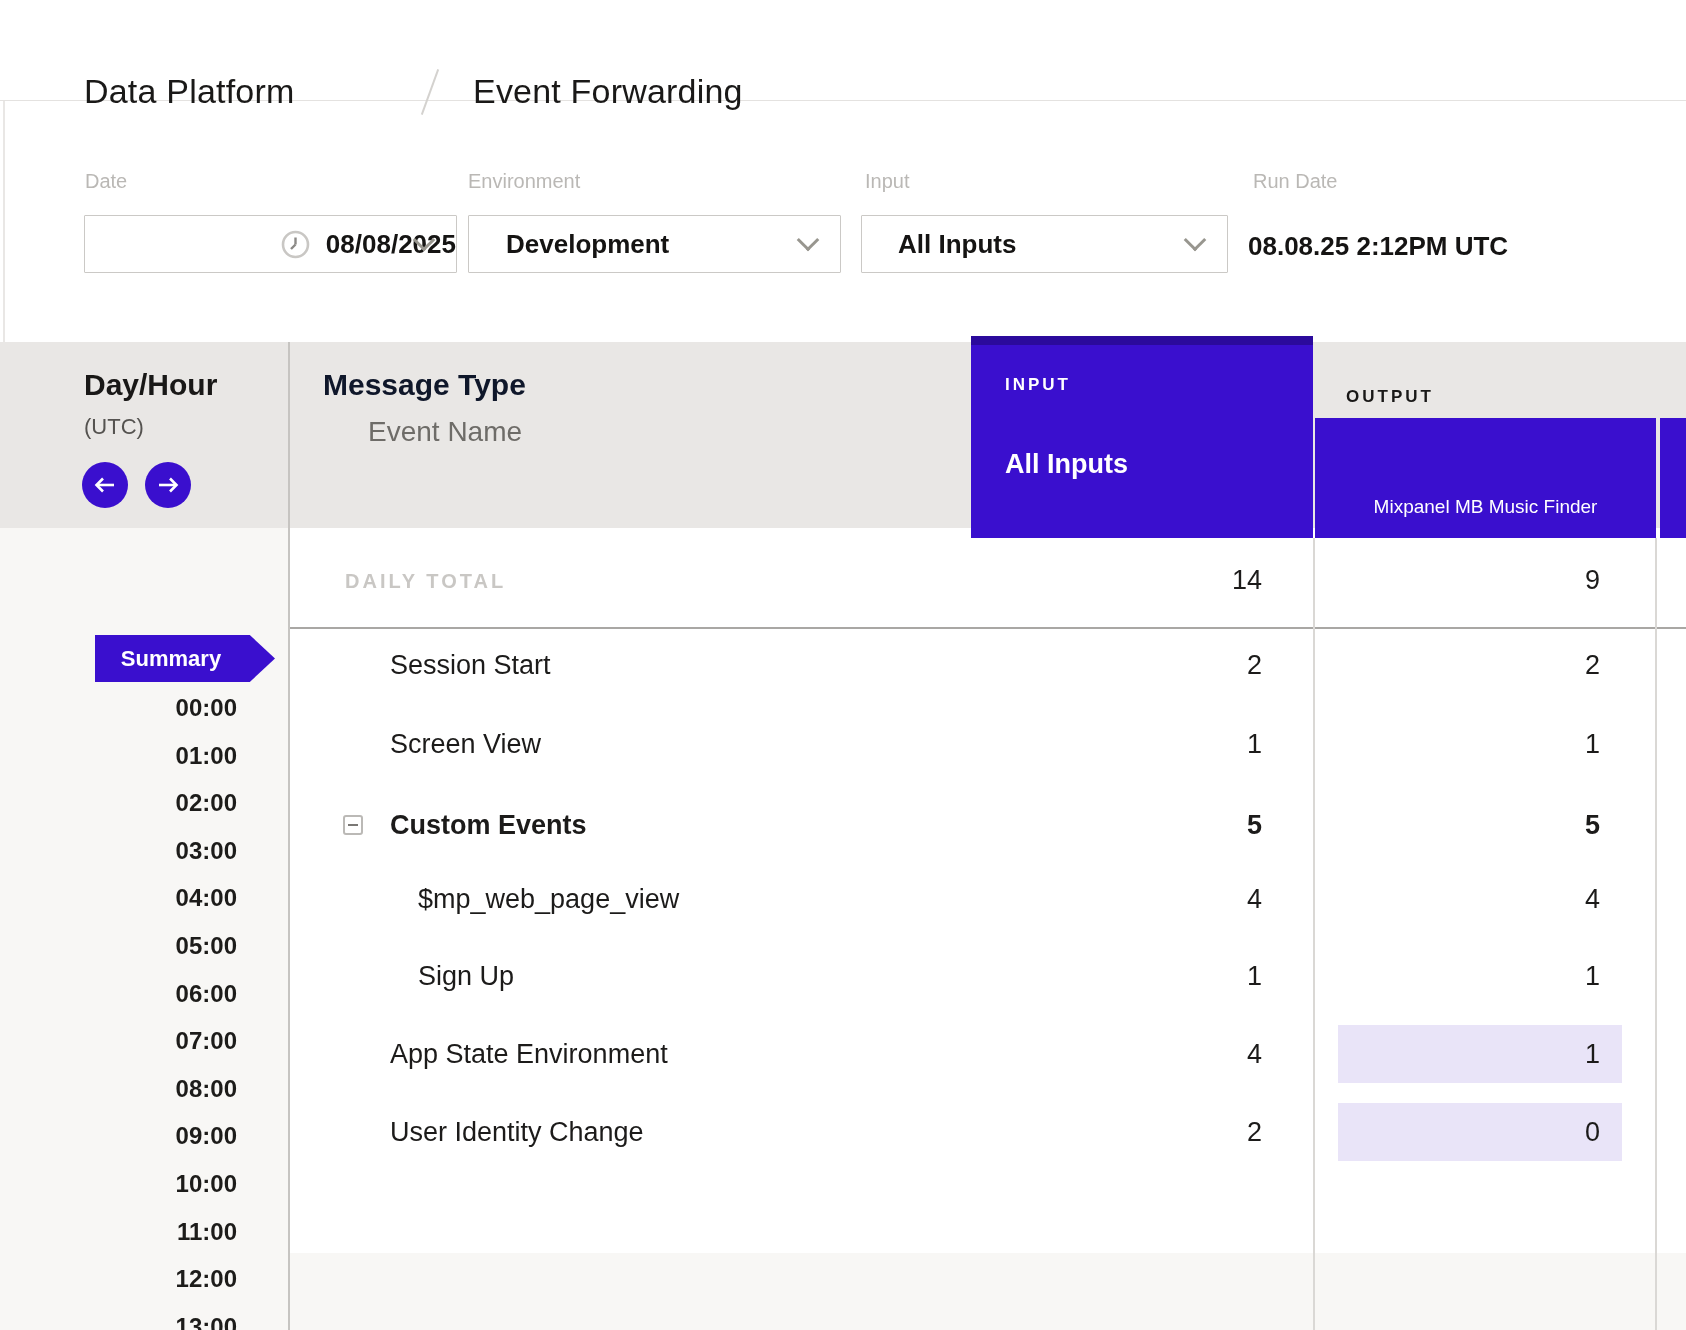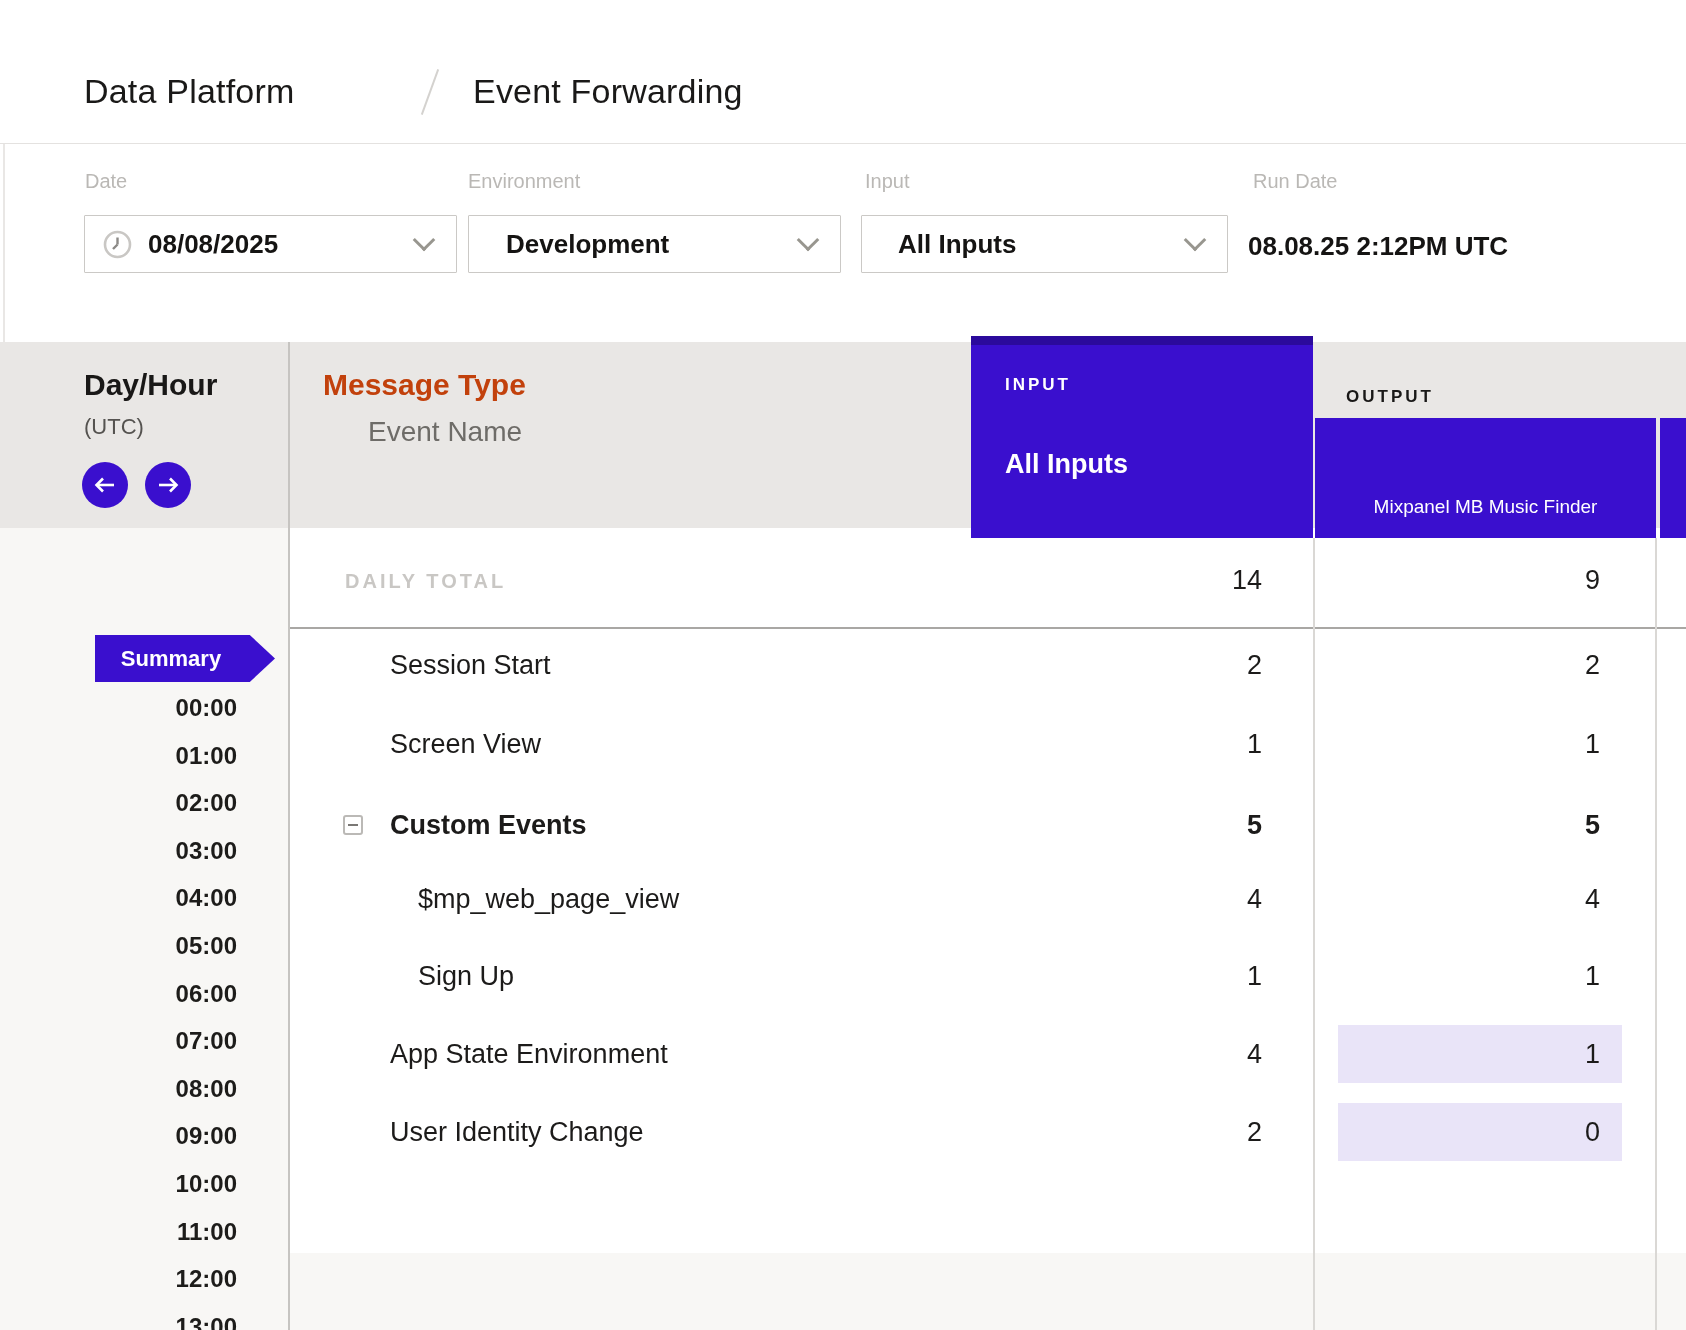--- a/index.html
+++ b/index.html
@@ -4,31 +4,31 @@
 <style>
   * { margin:0; padding:0; box-sizing:border-box; }
   html,body { background:#ffffff; }
   body { font-family:"Liberation Sans","DejaVu Sans",sans-serif; color:#1c1b1a; }
   .page { position:relative; width:1686px; height:1330px; overflow:hidden; background:#fff; }
 
   
   .edge-line { position:absolute; left:3px; top:0; width:2px; height:1330px; background:#e9e7e5; }
 
   
-  .topbar { position:absolute; left:0; top:0; width:1686px; height:144px; background:#fff; border-bottom:1px solid #e4e2e0; }
+  .topbar { position:absolute; left:0; top:0; width:1686px; height:101px; background:#fff; border-bottom:1px solid #e4e2e0; }
   .crumb { position:absolute; top:72px; font-size:34px; font-weight:500; color:#19181 7; letter-spacing:.2px; color:#1a1918; }
   .crumb-section { left:84px; }
   .crumb-page { left:473px; }
   .crumb-sep { position:absolute; left:429px; top:68px; width:2px; height:48px; background:#d4d2cf; transform:rotate(20deg); }
 
   
   .flabel { position:absolute; top:170px; font-size:20px; color:#bab8b5; }
   .fl-date { left:85px; } .fl-env { left:468px; } .fl-input { left:865px; } .fl-run { left:1253px; }
   .fbox { position:absolute; top:215px; height:58px; background:#fff; border:1px solid #cbc9c6; border-radius:1px; display:flex; align-items:center; }
-  .fb-date { left:84px; width:373px; padding-left:18px; }
+  .fb-date { left:84px; width:373px; padding-left:18px;justify-content:flex-end; }
   .fb-env  { left:468px; width:373px; padding-left:37px; }
   .fb-input{ left:861px; width:367px; padding-left:36px; }
   .fval { font-size:26px; font-weight:700; color:#151413; }
   .fb-date .fval { margin-left:16px; }
   .chev { position:absolute; right:24px; top:50%; width:16px; height:16px; margin-top:-12px; border-right:3px solid #98968f; border-bottom:3px solid #98968f; transform:rotate(45deg); }
   .run-value { position:absolute; left:1248px; top:231px; font-size:26px; font-weight:700; color:#151413; }
   .clock { width:29px; height:29px; flex:0 0 auto; }
 
   
   .band { position:absolute; left:0; top:342px; width:1686px; height:186px; background:#e9e7e5; }
@@ -36,21 +36,21 @@
   .bottom-band { position:absolute; left:288px; top:1253px; width:1398px; height:77px; background:#f8f7f5; z-index:3; }
   .vline-main { position:absolute; left:288px; top:342px; width:2px; height:988px; background:#c6c4c1; z-index:6; }
   .vline-io1 { position:absolute; left:1313px; top:538px; width:2px; height:792px; background:#dad8d5; z-index:5; }
   .vline-io2 { position:absolute; left:1655px; top:538px; width:2px; height:792px; background:#dad8d5; z-index:5; }
 
   .dayhour-title { position:absolute; left:84px; top:368px; font-size:30px; font-weight:700; color:#191817; }
   .dayhour-sub   { position:absolute; left:84px; top:414px; font-size:22px; color:#555350; }
   .nav-circle { position:absolute; top:462px; width:46px; height:46px; border-radius:50%; background:#3a0fce; display:flex; align-items:center; justify-content:center; cursor:pointer; }
   .nav-prev { left:82px; } .nav-next { left:145px; }
 
-  .msgtype-title { position:absolute; left:323px; top:368px; font-size:30px; font-weight:700; color:#c2410c; }
+  .msgtype-title { position:absolute; left:323px; top:368px; font-size:30px; font-weight:700; color:#0f172a; }
   .msgtype-sub   { position:absolute; left:368px; top:416px; font-size:28px; color:#6e6c68; }
 
   .input-block { position:absolute; left:971px; top:336px; width:342px; height:202px; background:#3a0fce; border-top:9px solid #2b0a9c; z-index:4; }
   .input-block .sec-label { position:absolute; left:34px; top:30px; font-size:17px; font-weight:700; letter-spacing:3px; color:#ffffff; }
   .input-block .col-title { position:absolute; left:34px; top:104px; font-size:27px; font-weight:700; color:#ffffff; }
 
   .output-label { position:absolute; left:1346px; top:363px; font-size:17px; font-weight:700; letter-spacing:3px; color:#191817;margin-top:24px; }
   .mixpanel-block { position:absolute; left:1315px; top:418px; width:341px; height:120px; background:#3a0fce; text-align:center; z-index:4; }
   .mixpanel-block .out-title { position:absolute; left:0; right:0; top:32px; font-size:25px; font-weight:700; color:#fff; }
   .mixpanel-block .out-sub   { position:absolute; left:0; right:0; top:78px; font-size:19px; font-weight:500; color:#fff; }

